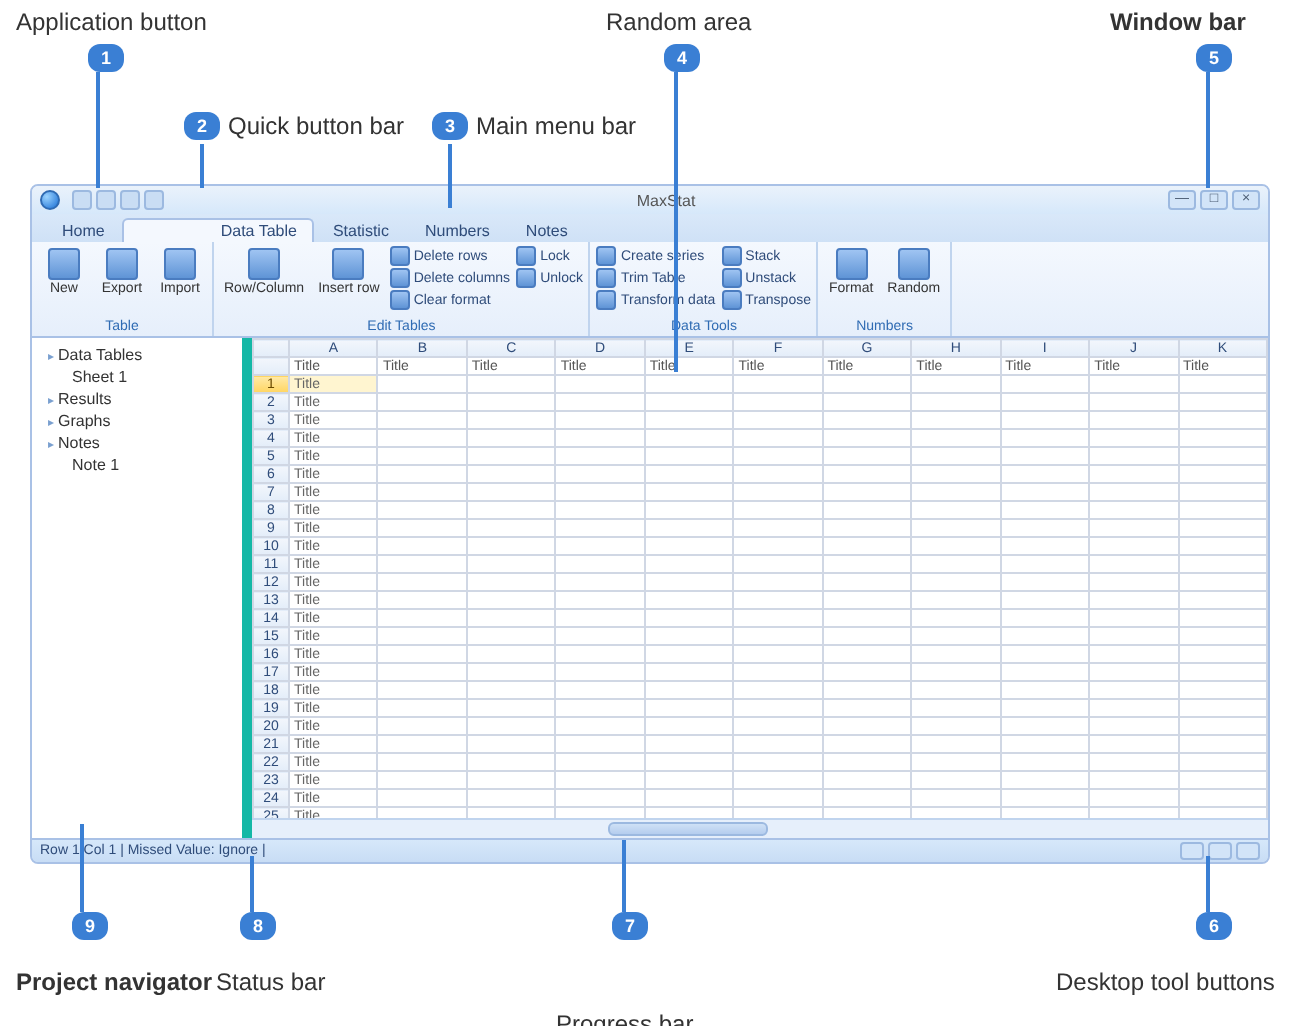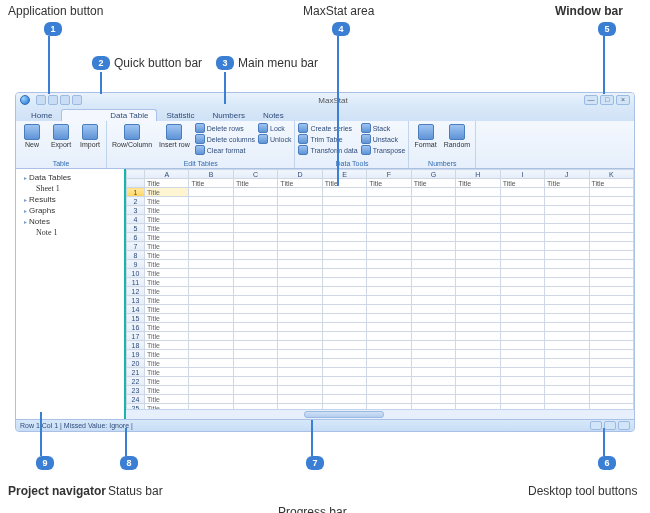--- a/index.html
+++ b/index.html
@@ -164,29 +164,29 @@
   .client {
     flex: 1;
     display: flex;
     background: #fff;
     min-height: 0;
   }
 
   
   .navigator {
     width: 110px;
-    border-right: 2px solid #14b8a6;
+    border-right: 5px solid #14b8a6;
     background: #fff;
     padding: 3px 2px;
     font-size: 8px;
     color: #333;
     overflow: hidden;
   }
   .nav-item { padding: 1px 0 1px 6px; white-space: nowrap; }
-  .nav-item.child { padding-left: 18px; font-family: Liberation Serif, serif; }
+  .nav-item.child { padding-left: 18px; }
   .nav-item::before { content: "▸"; font-size:6px; color:#7aa0d0; margin-right:2px; }
   .nav-item.child::before { content: ""; margin:0; }
 
   
   .sheet-wrap {
     flex: 1;
     display: flex;
     flex-direction: column;
     min-width: 0;
   }
@@ -275,21 +275,21 @@
 </div>
 <div class="line" style="left:100px; top:72px; width:2px; height:22px;"></div>
 
 <div class="callout" style="left:216px; top:56px;">
   <span class="badge">3</span>
   <span>Main menu bar</span>
 </div>
 <div class="line" style="left:224px; top:72px; width:2px; height:32px;"></div>
 
 <div class="callout" style="left:303px; top:4px;">
-  <span>MaxStat area</span>
+  <span>Random area</span>
 </div>
 <div style="position:absolute; left:332px; top:22px;"><span class="badge">4</span></div>
 <div class="line" style="left:337px; top:36px; width:2px; height:150px;"></div>
 
 <div class="callout" style="left:555px; top:4px;font-weight:bold;">
   <span>Window bar</span>
 </div>
 <div style="position:absolute; left:598px; top:22px;"><span class="badge">5</span></div>
 <div class="line" style="left:603px; top:36px; width:2px; height:58px;"></div>
 

